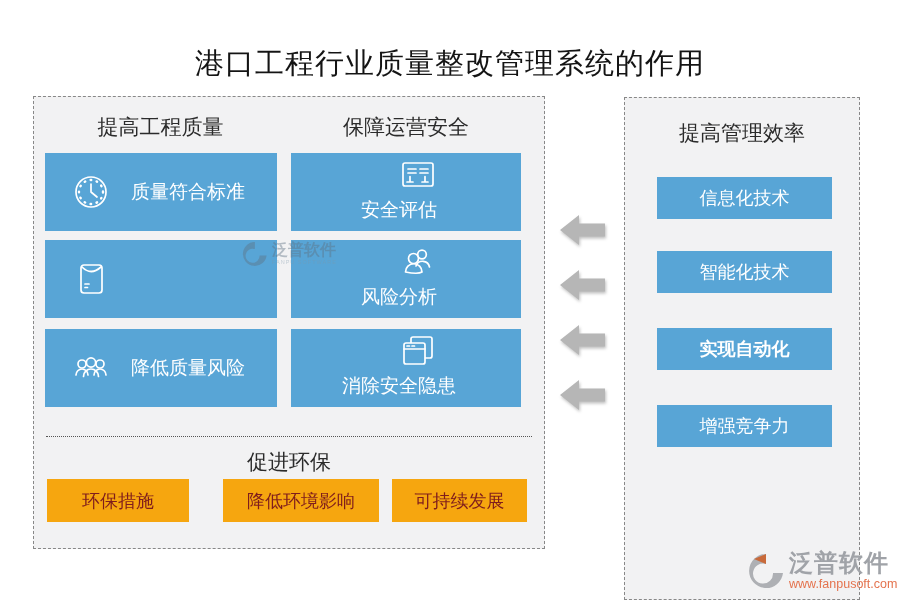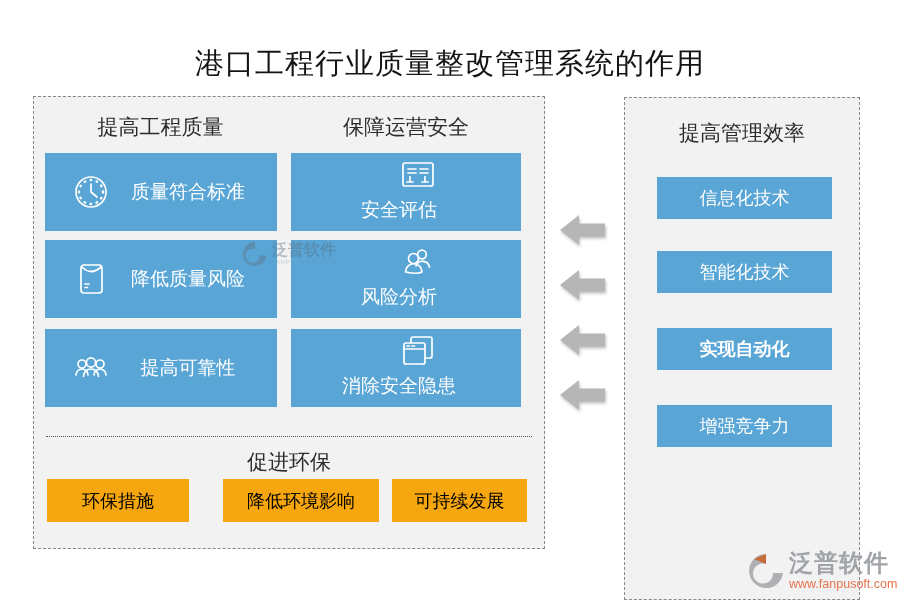--- a/index.html
+++ b/index.html
@@ -17,21 +17,21 @@
   .bluebox{position:absolute;height:78px;background:#58a5d6;display:flex;align-items:center;}
   .bluebox.c1{left:11px;width:232px;}
   .bluebox.c2{left:257px;width:230px;flex-direction:column;}
   .bluebox .icon{margin-left:24px;width:44px;height:44px;flex:0 0 auto;display:flex;
                  align-items:center;justify-content:center;}
   .bluebox .lbl{flex:1;text-align:center;color:#fff;font-size:19px;padding-right:14px;}
   .dotted-sep{position:absolute;left:12px;right:12px;top:339px;border-top:1px dotted #555;}
   .eco-header{position:absolute;left:0;width:100%;top:350px;height:30px;line-height:30px;
               text-align:center;font-size:21px;color:#2b2b2b;}
   .orangebox{position:absolute;top:382px;height:43px;background:#f6a60f;display:flex;
-             align-items:center;justify-content:center;font-size:18px;color:#000000;}
+             align-items:center;justify-content:center;font-size:18px;color:#7f1d1d;}
   .ob1{left:13px;width:142px;}
   .ob2{left:189px;width:156px;}
   .ob3{left:350px;width:135px;margin-left:8px;}
   .rp-header{position:absolute;top:20px;left:0;width:100%;height:30px;line-height:30px;
              text-align:center;font-size:21px;color:#2b2b2b;}
   .rp-box{position:absolute;left:32px;width:175px;height:42px;background:#58a5d6;color:#fff;
           display:flex;align-items:center;justify-content:center;font-size:18px;}
   .rp-box.r1{top:79px;} .rp-box.r2{top:153px;} .rp-box.r3{top:230px;font-weight:bold;} .rp-box.r4{top:307px;}
   .arrow{position:absolute;left:560px;width:46px;height:34px;
          filter:drop-shadow(1.5px 2px 1.5px rgba(0,0,0,0.25));}
@@ -74,35 +74,34 @@
     </div>
 
     <div class="bluebox c1" style="top:143px">
       <span class="icon">
         <svg class="lineicon" width="44" height="44" viewBox="0 0 44 44">
           <rect x="12" y="8" width="21" height="28" rx="3"></rect>
           <path d="M13 10 Q22 19 32 10"></path>
           <path d="M16 27 h4 M16 30.5 h2.5"></path>
         </svg>
       </span>
-      <span class="lbl">降低质量风险</span>
     </div>
 
     <div class="bluebox c1" style="top:232px">
       <span class="icon">
         <svg class="lineicon" width="44" height="44" viewBox="0 0 44 44">
           <circle cx="13" cy="18" r="4"></circle>
           <path d="M7 29 a6 6 0 0 1 12 0"></path>
           <circle cx="31" cy="18" r="4"></circle>
           <path d="M25 29 a6 6 0 0 1 12 0"></path>
           <circle cx="22" cy="16.5" r="4.6"></circle>
           <path d="M14.5 30.5 a7.5 7.5 0 0 1 15 0"></path>
         </svg>
       </span>
-      <span class="lbl">提高可靠性</span>
+      <span class="lbl">降低质量风险</span>
     </div>
 
     <div class="bluebox c2" style="top:56px">
       <span class="icon">
         <svg class="lineicon" width="44" height="44" viewBox="0 0 44 44">
           <rect x="7" y="10" width="30" height="23" rx="2"></rect>
           <path d="M12 16 h8 M12 20 h8 M24 16 h8 M24 20 h8"></path>
           <path d="M14 23.5 v5.5 M11 29 h6"></path>
           <path d="M29 23.5 v5.5 M26 29 h6"></path>
         </svg>

